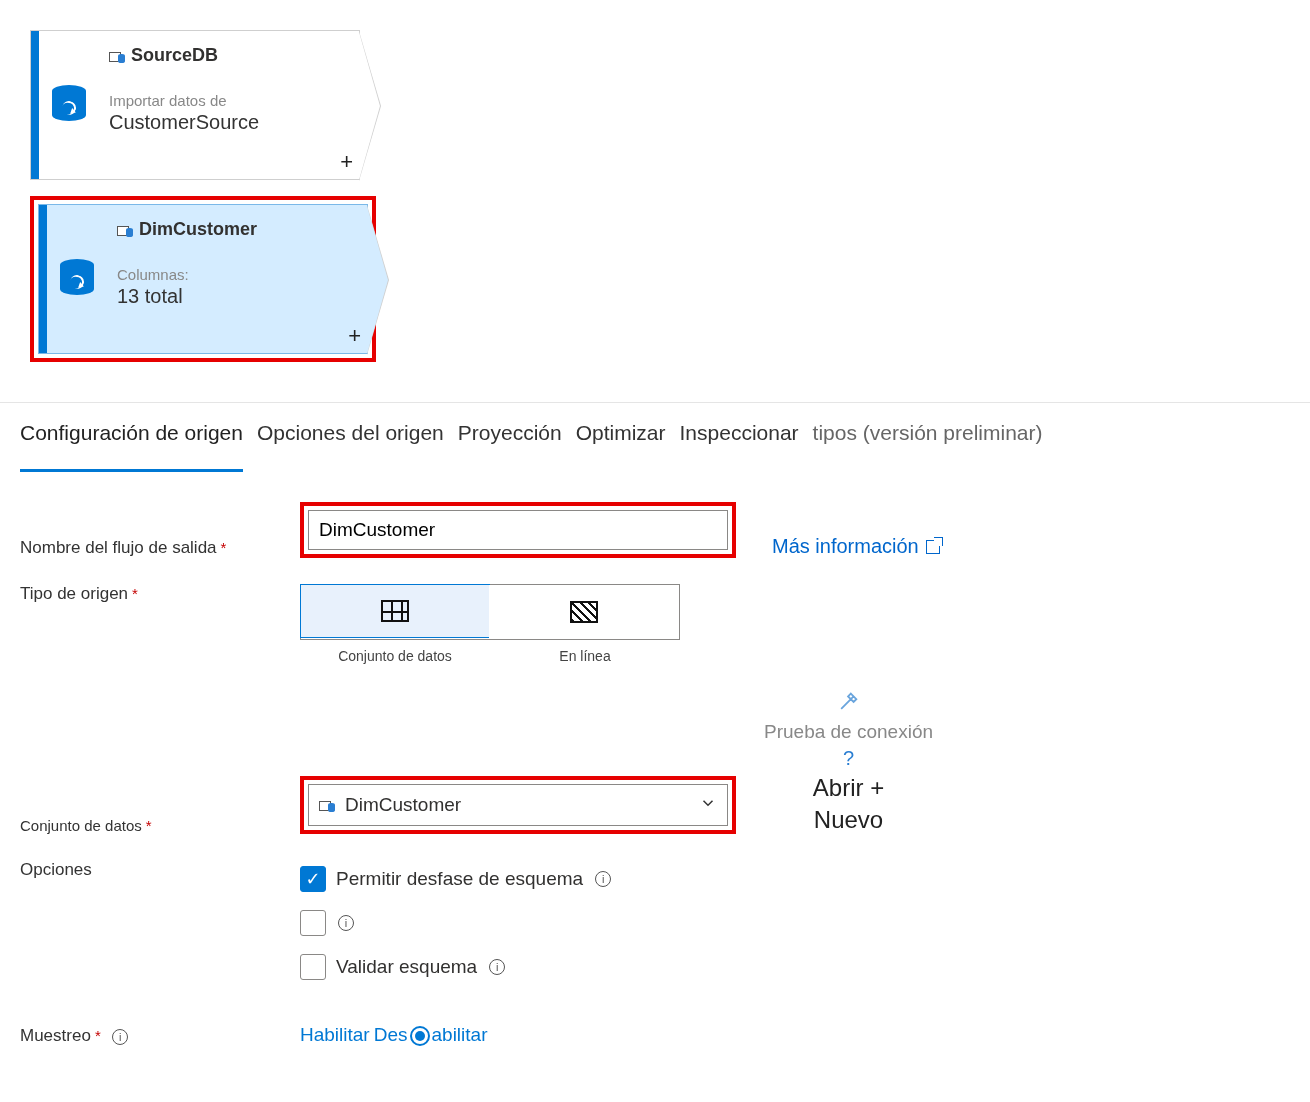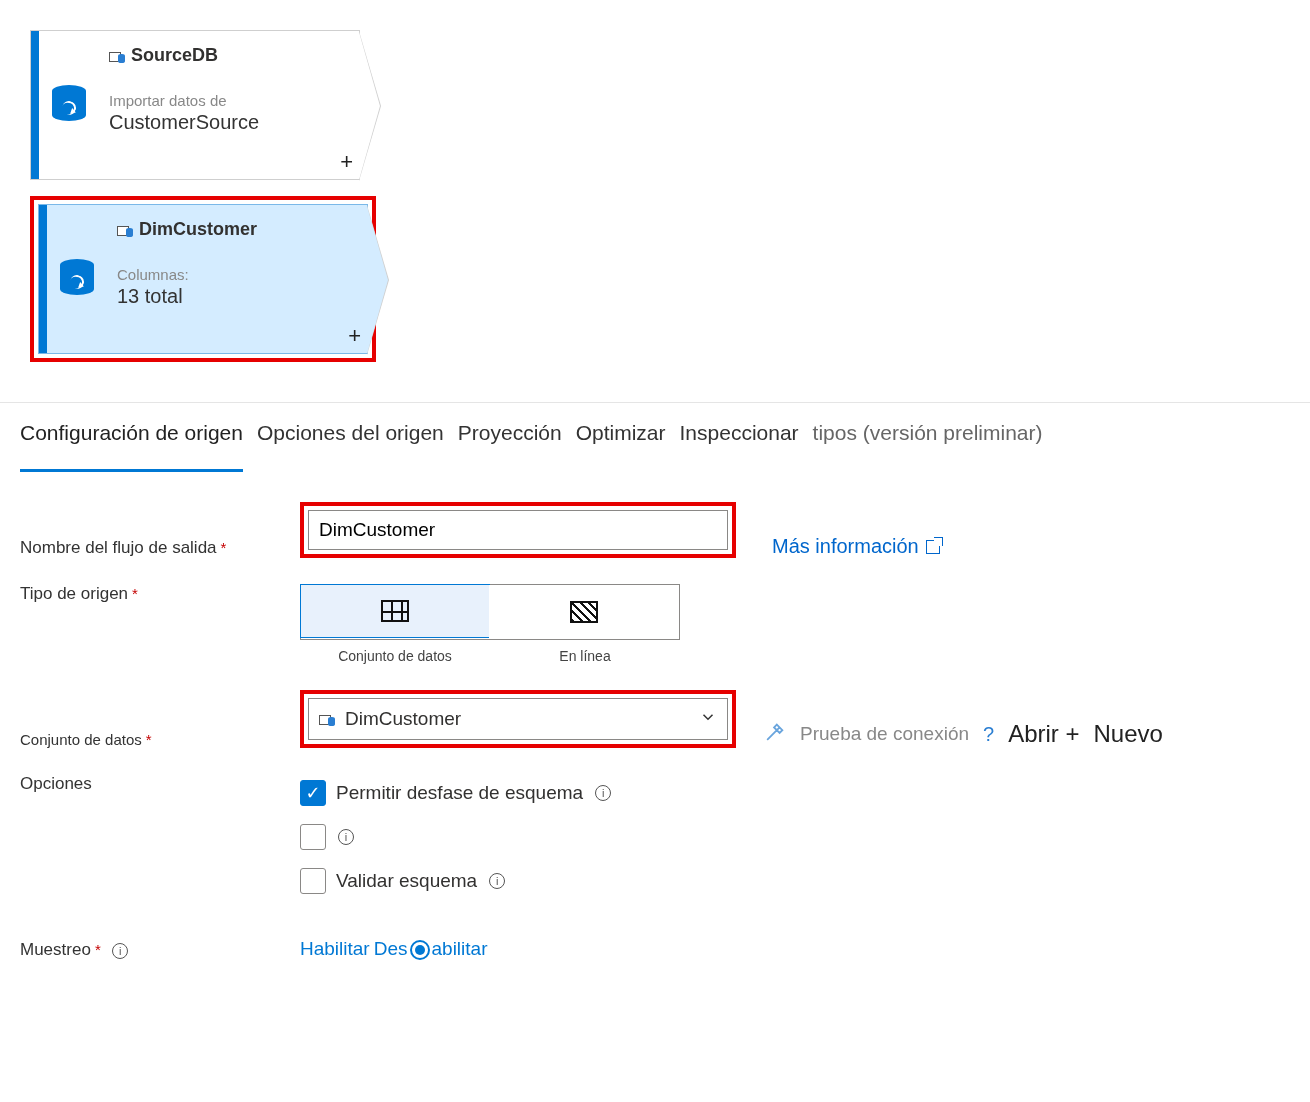--- a/index.html
+++ b/index.html
@@ -118,21 +118,21 @@
   .hatch-icon{width:28px;height:22px;border:2px solid #111;background:repeating-linear-gradient(45deg,#111 0 2px,transparent 2px 6px);}
 
   .dropdown {
     width:420px; height:42px; border:1px solid #8a8886; background:#fff;
     display:flex; align-items:center; padding:0 10px; font-size:19px; cursor:pointer;
   }
   .dropdown .dd-icon { margin-right:10px; }
   .dropdown .chev { margin-left:auto; }
   .chev svg{width:18px;height:18px;}
 
-  .side-actions { display:flex; align-items:center; gap:14px; margin-left:18px; font-size:19px; }
+  .side-actions { display:flex; align-items:center; gap:4px; margin-left:18px; font-size:19px;flex-direction:column; }
   .plug-icon{color:#6aa5dd;}
   .muted{color:#888;}
   .qmark{color:#2a7ed2; font-size:20px;}
   .action{color:#222; font-size:24px; cursor:pointer;}
 
   .checkbox-row { display:flex; align-items:center; gap:10px; margin:6px 0 18px 0; }
   .cb { width:26px;height:26px;border:1.5px solid #8a8886;border-radius:3px;display:inline-flex;align-items:center;justify-content:center;cursor:pointer;}
   .cb.checked{background:#0078d4;border-color:#0078d4;color:#fff;}
   .cb.checked::after{content:"✓";font-size:18px;}
   .cb-label{font-size:19px;}

